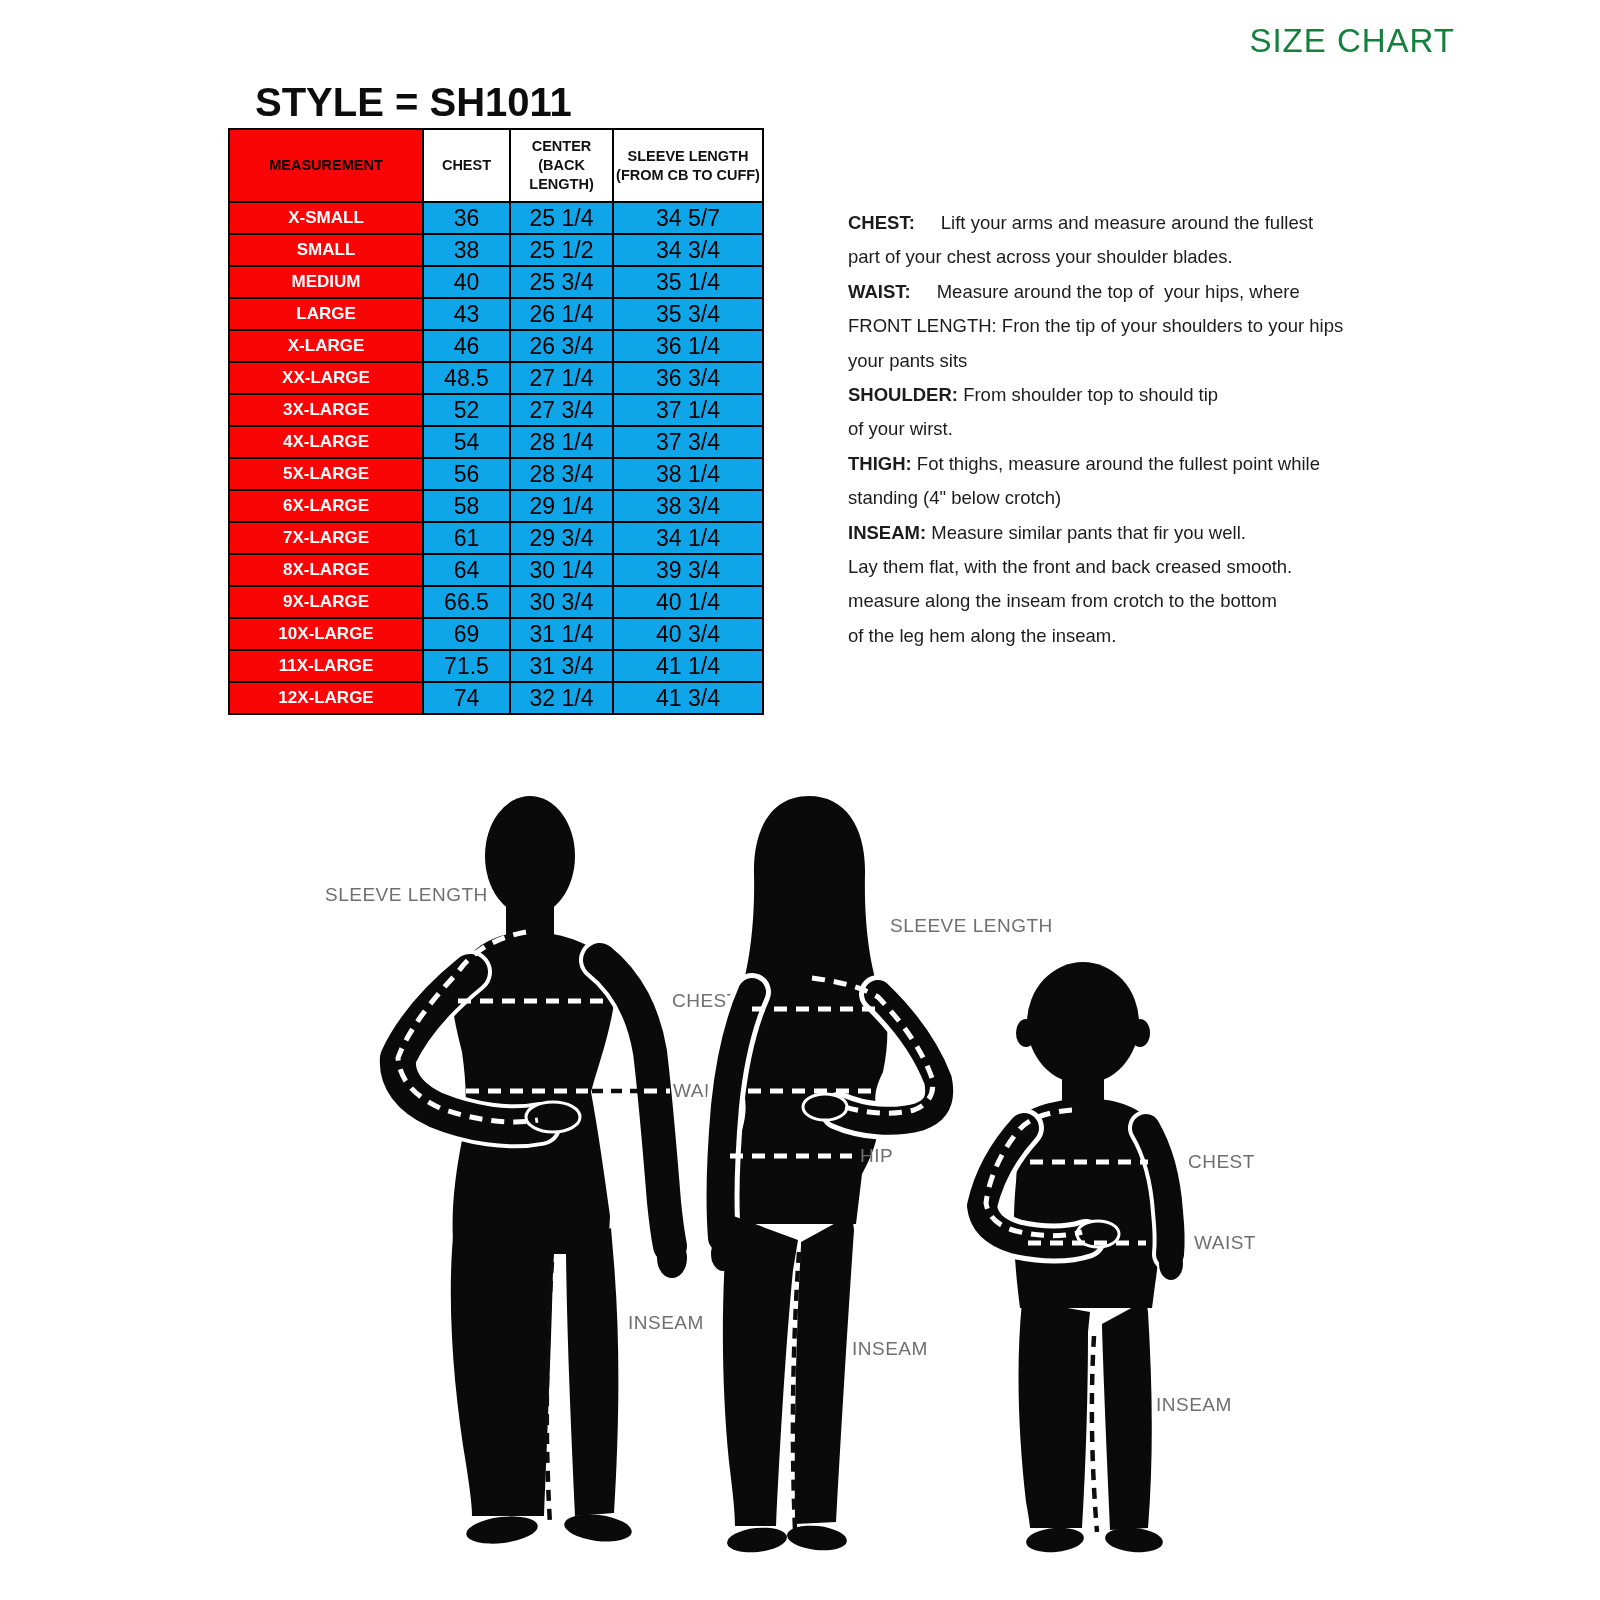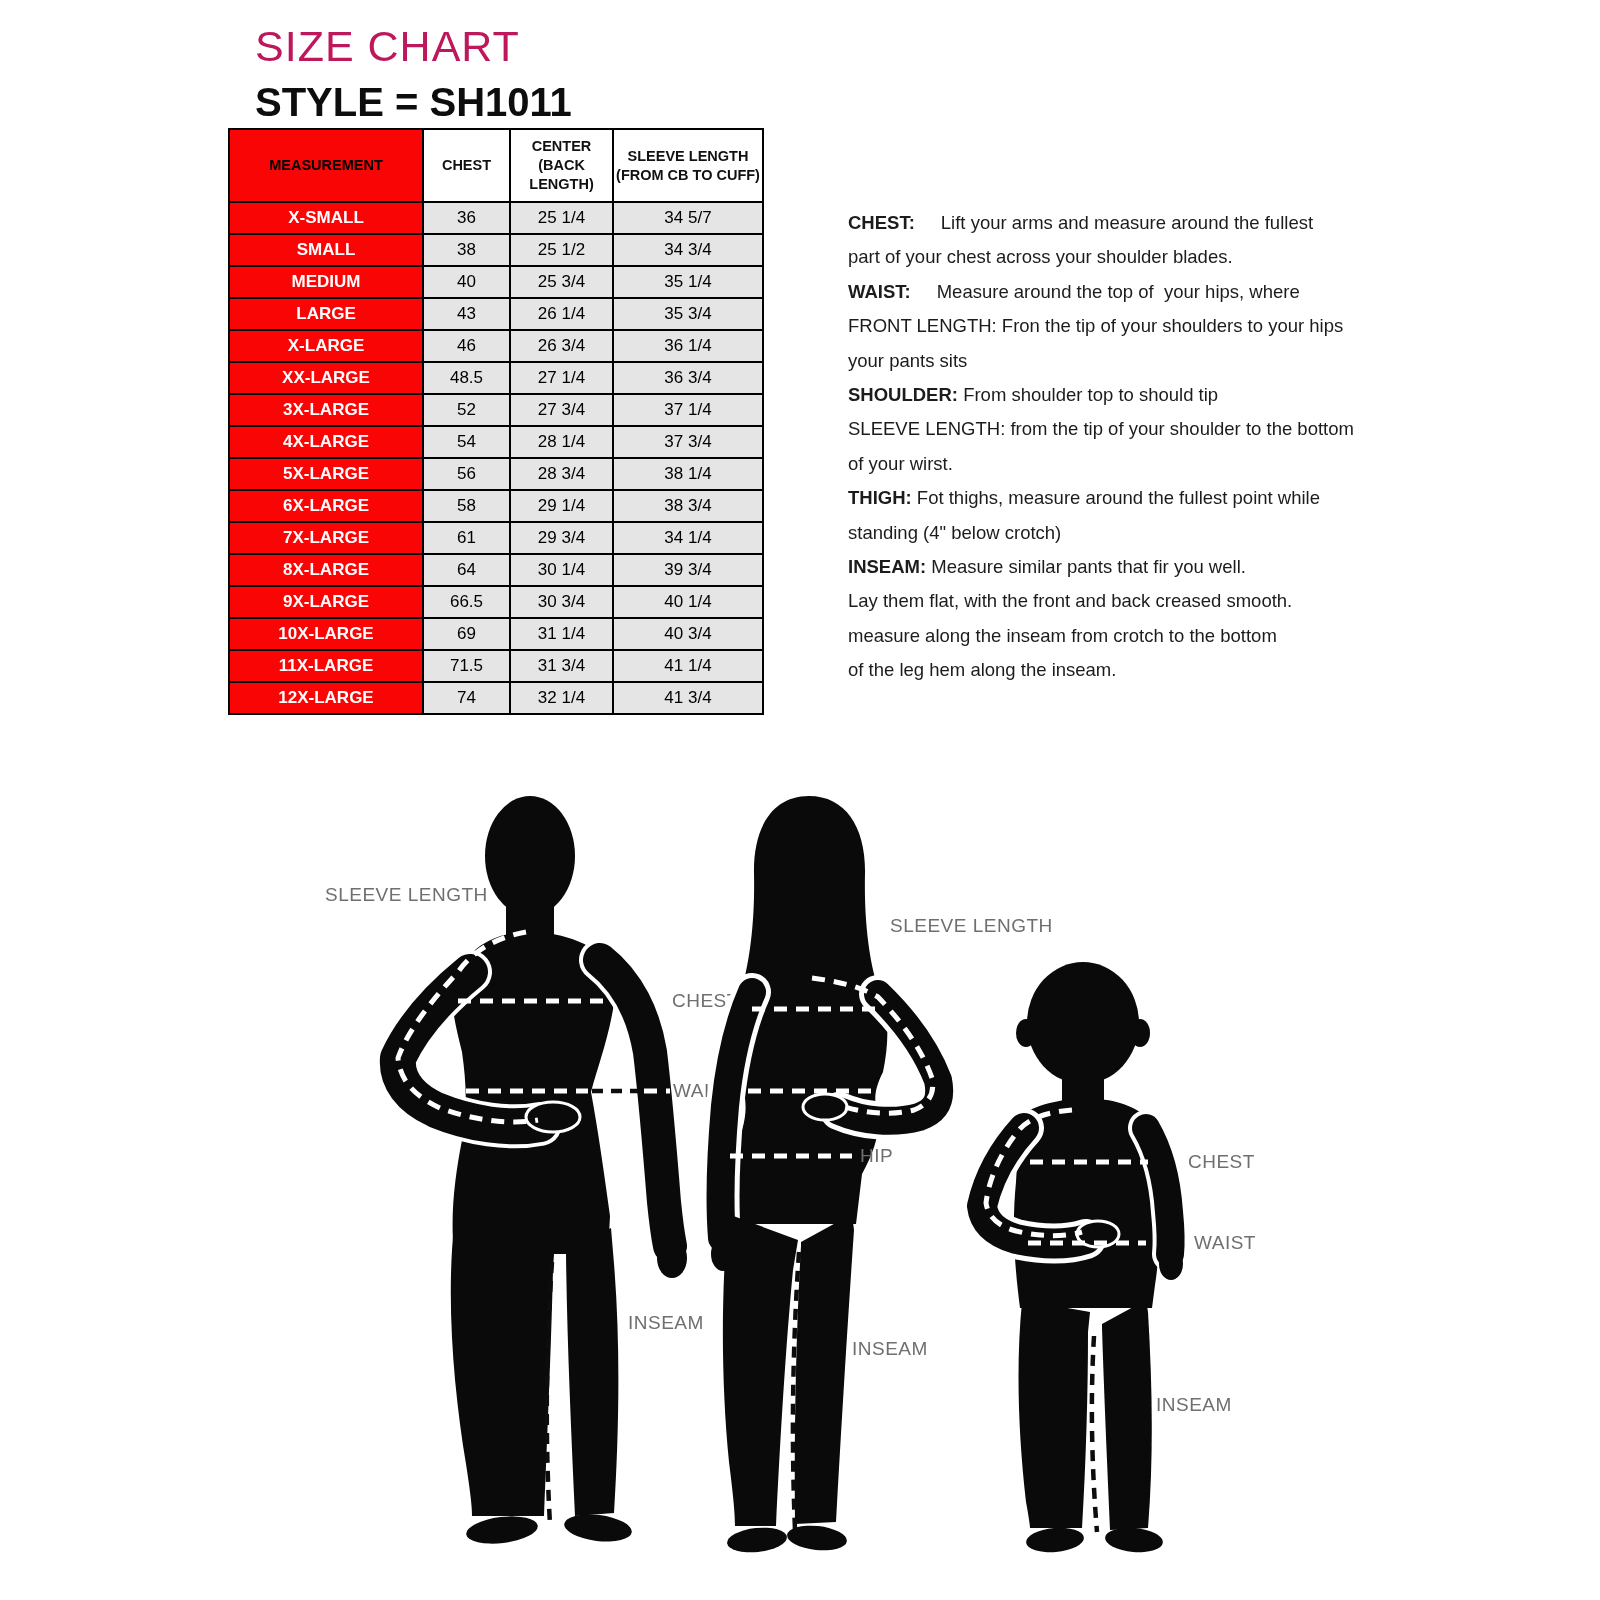--- a/index.html
+++ b/index.html
@@ -1,35 +1,35 @@
 <!DOCTYPE html>
 <html style="--red: #fa0505;"><head>
 <meta charset="utf-8">
 <style>
   html,body{margin:0;padding:0;}
   body{width:1600px;height:1600px;background:#ffffff;position:relative;overflow:hidden;
        font-family:"Liberation Sans",sans-serif;color:#111;}
   .page{position:absolute;inset:0;}
 
   
-  .title{position:absolute;left:255px;top:22px;width:1200px;text-align:left;
-         font-size:43px;font-weight:400;letter-spacing:1px;color:#be185d;}
+  .title{position:absolute;left:255px;top:22px;width:1200px;text-align:right;
+         font-size:33px;font-weight:400;letter-spacing:1px;color:#15803d;}
   .subtitle{position:absolute;left:255px;top:80px;width:1200px;text-align:left;
          font-size:40px;font-weight:700;color:#0d0d0d;}
 
   
   table.size-table{position:absolute;left:228px;top:128px;width:534px;
          border-collapse:collapse;table-layout:fixed;}
   table.size-table th, table.size-table td{border:2px solid #000;text-align:center;
          vertical-align:middle;padding:0 2px;overflow:hidden;}
   table.size-table thead th{height:71px;font-size:14.5px;font-weight:700;line-height:1.3;background:#fff;}
   table.size-table thead th.red{background:var(--red);color:#000000;}
   table.size-table td{height:30px;}
   td.size-name{background:var(--red);color:#fff;font-weight:700;font-size:17px;margin-top:24px;}
-  td.size-val{font-size:17px;color:#000;background:#e5e5e5;}
+  td.size-val{font-size:23px;color:#000;background:#0ea5e9;}
 
   
   .instructions{position:absolute;left:848px;top:206px;width:540px;}
   .instr-line{font-size:18.5px;line-height:34.4px;white-space:pre;color:#1c1c1c;}
   .instr-label{font-weight:700;}
   .tab{display:inline-block;width:26px;}
 
   
   svg.figures{position:absolute;left:0;top:780px;}
   .solid{fill:#0a0a0a;}
@@ -163,21 +163,20 @@
       </tbody>
   </table>
 
   <div class="instructions" id="instructions">
       <div class="instr-line"><span class="instr-label">CHEST:</span><span class="tab"></span><span>Lift your arms and measure around the fullest</span></div>
       <div class="instr-line"><span>part of your chest across your shoulder blades.</span></div>
       <div class="instr-line"><span class="instr-label">WAIST:</span><span class="tab"></span><span>Measure around the top of  your hips, where</span></div>
       <div class="instr-line"><span>FRONT LENGTH: Fron the tip of your shoulders to your hips</span></div>
       <div class="instr-line"><span>your pants sits</span></div>
       <div class="instr-line"><span class="instr-label">SHOULDER:</span><span class=""> </span><span>From shoulder top to should tip</span></div>
-      <div class="instr-line"><span>SLEEVE LENGTH: from the tip of your shoulder to the bottom</span></div>
       <div class="instr-line"><span>of your wirst.</span></div>
       <div class="instr-line"><span class="instr-label">THIGH:</span><span class=""> </span><span>Fot thighs, measure around the fullest point while</span></div>
       <div class="instr-line"><span>standing (4" below crotch)</span></div>
       <div class="instr-line"><span class="instr-label">INSEAM:</span><span class=""> </span><span>Measure similar pants that fir you well.</span></div>
       <div class="instr-line"><span>Lay them flat, with the front and back creased smooth.</span></div>
       <div class="instr-line"><span>measure along the inseam from crotch to the bottom</span></div>
       <div class="instr-line"><span>of the leg hem along the inseam.</span></div>
     </div>
 
   <svg class="figures" width="1600" height="820" viewBox="0 0 1600 820">

